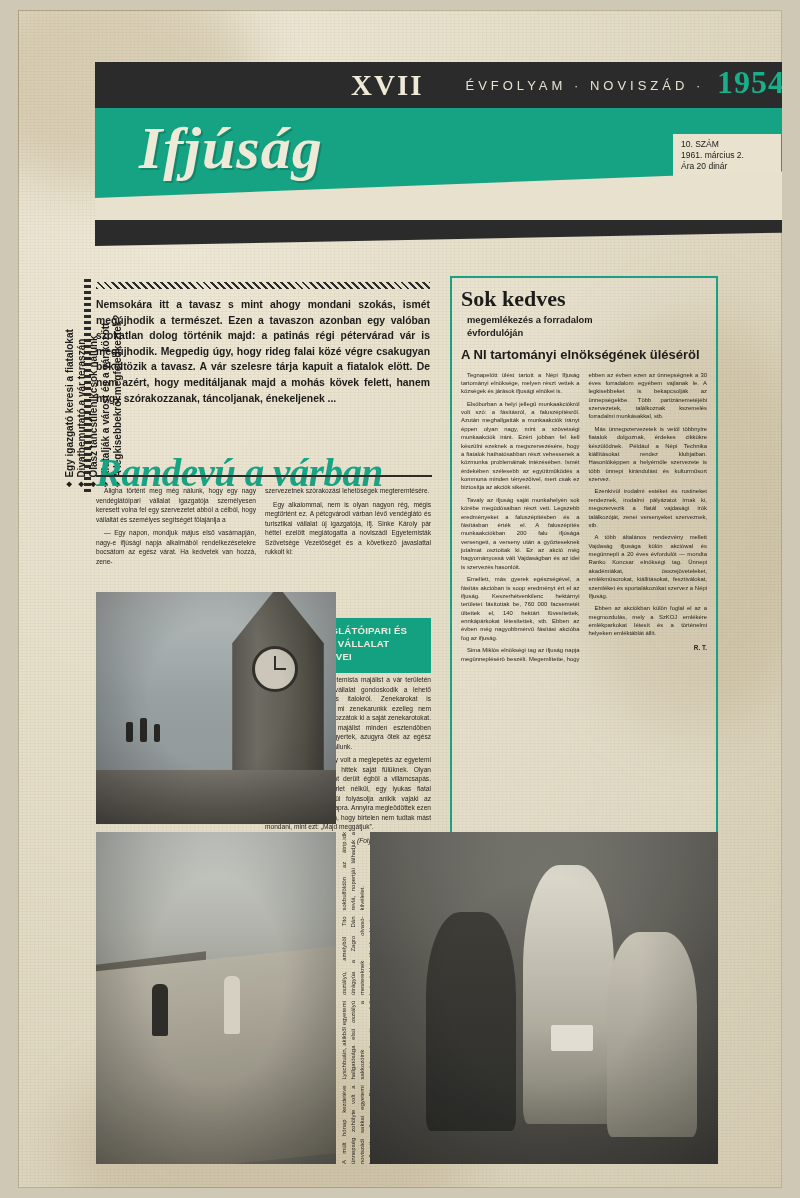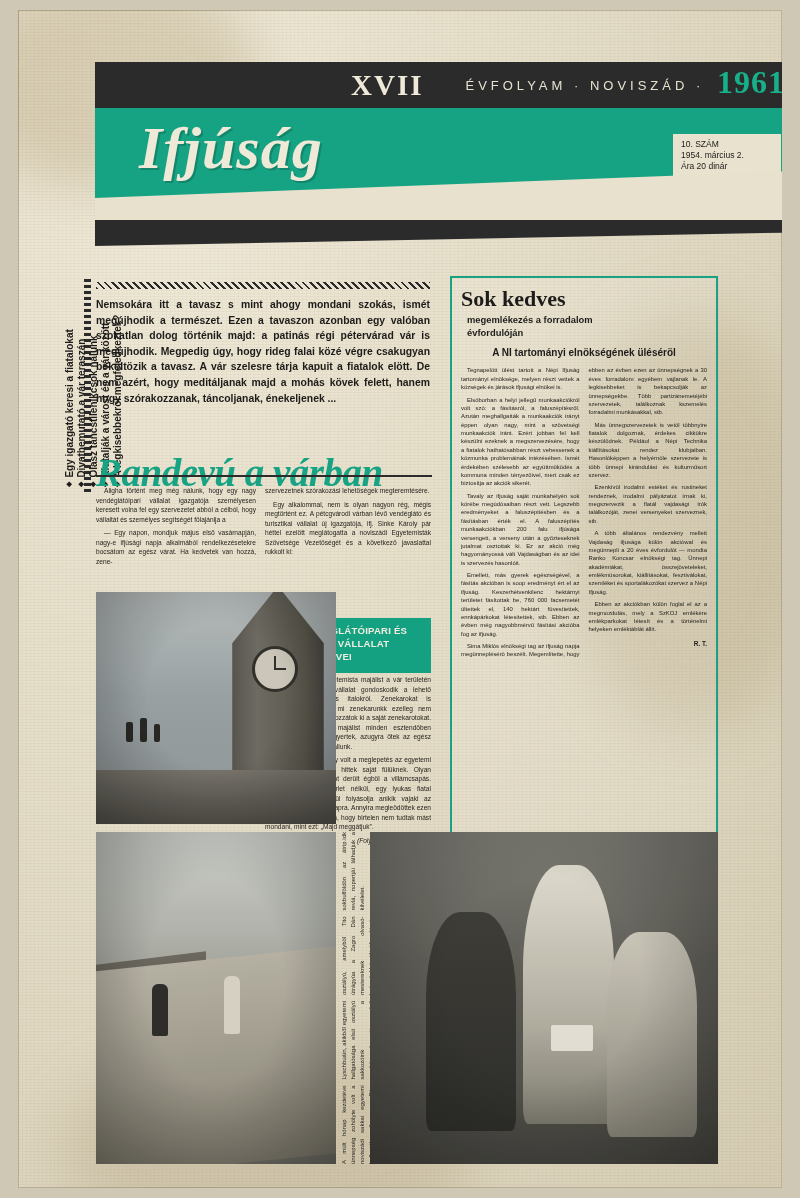--- a/index.html
+++ b/index.html
@@ -186,23 +186,23 @@
     display:inline-block;vertical-align:top;
   }
   .rbox .megem{
     display:inline-block;
     font-family:"Liberation Sans", sans-serif;
     font-size:9.4px;line-height:1.35;font-weight:bold;
     color:#1d1c1a;margin-left:6px;width:140px;vertical-align:top;
     padding-top:2px;
   }
   .rbox .subh{
-    text-align:center;
-    font-family:"Liberation Sans", sans-serif;
-    font-size:10px;font-weight:bold;line-height:1.4;
+    text-align:left;
+    font-family:"Liberation Sans", sans-serif;
+    font-size:13px;font-weight:bold;line-height:1.4;
     margin:7px 0 6px 0;color:#1d1c1a;
   }
   .rbox .rcols{
     column-count:2;column-gap:9px;
     font-family:"Liberation Sans", sans-serif;
     font-size:5.9px;line-height:1.42;text-align:justify;color:#26241f;
   }
   .rbox .rcols p{margin:0 0 4px 0;text-indent:6px;}
   .sig{text-align:right;font-weight:bold;font-size:6.4px;margin-top:5px;}
   
@@ -302,27 +302,27 @@
 <div class="paper">
   <div class="grain"></div>
   <div class="stain" style="left:-60px;top:-40px;width:300px;height:220px;background:rgba(170,150,105,.25);filter:blur(26px);"></div>
   <div class="stain" style="right:-40px;top:300px;width:260px;height:420px;background:rgba(175,155,110,.20);filter:blur(30px);"></div>
   <div class="stain" style="left:40px;bottom:-60px;width:420px;height:200px;background:rgba(160,140,100,.18);filter:blur(28px);"></div>
 
   <div class="masthead">
     <div class="top-bar">
       <span class="roman">XVII</span>
       <span class="evfolyam">ÉVFOLYAM · NOVISZÁD ·</span>
-      <span class="year">1961</span>
+      <span class="year">1954</span>
     </div>
     <div class="green-block">
       <span class="title-word">Ifjúság</span>
       <div class="issue-box">
         <div>10. SZÁM</div>
-        <div>1954. március 2.</div>
+        <div>1961. március 2.</div>
         <div>Ára 20 dinár</div>
       </div>
     </div>
     <div class="black-wedge"></div>
   </div>
 
   <div class="watermark"></div>
 
   <div class="sidebar-rules"></div>
   <div class="kicker-col">

